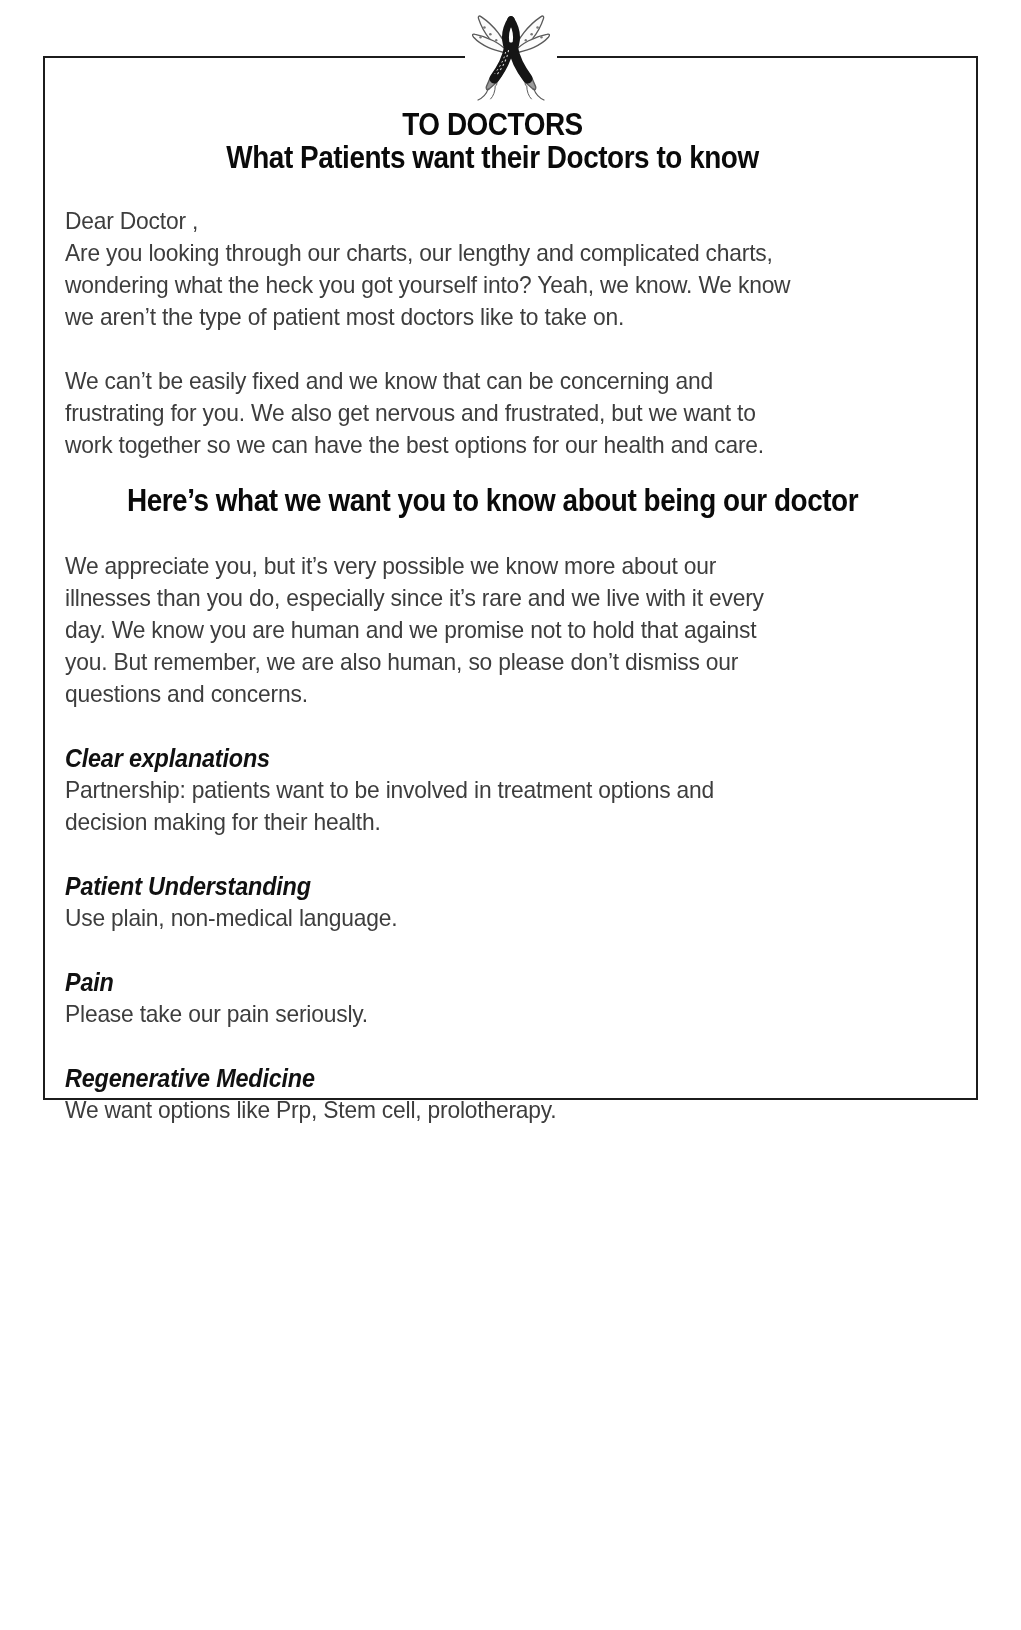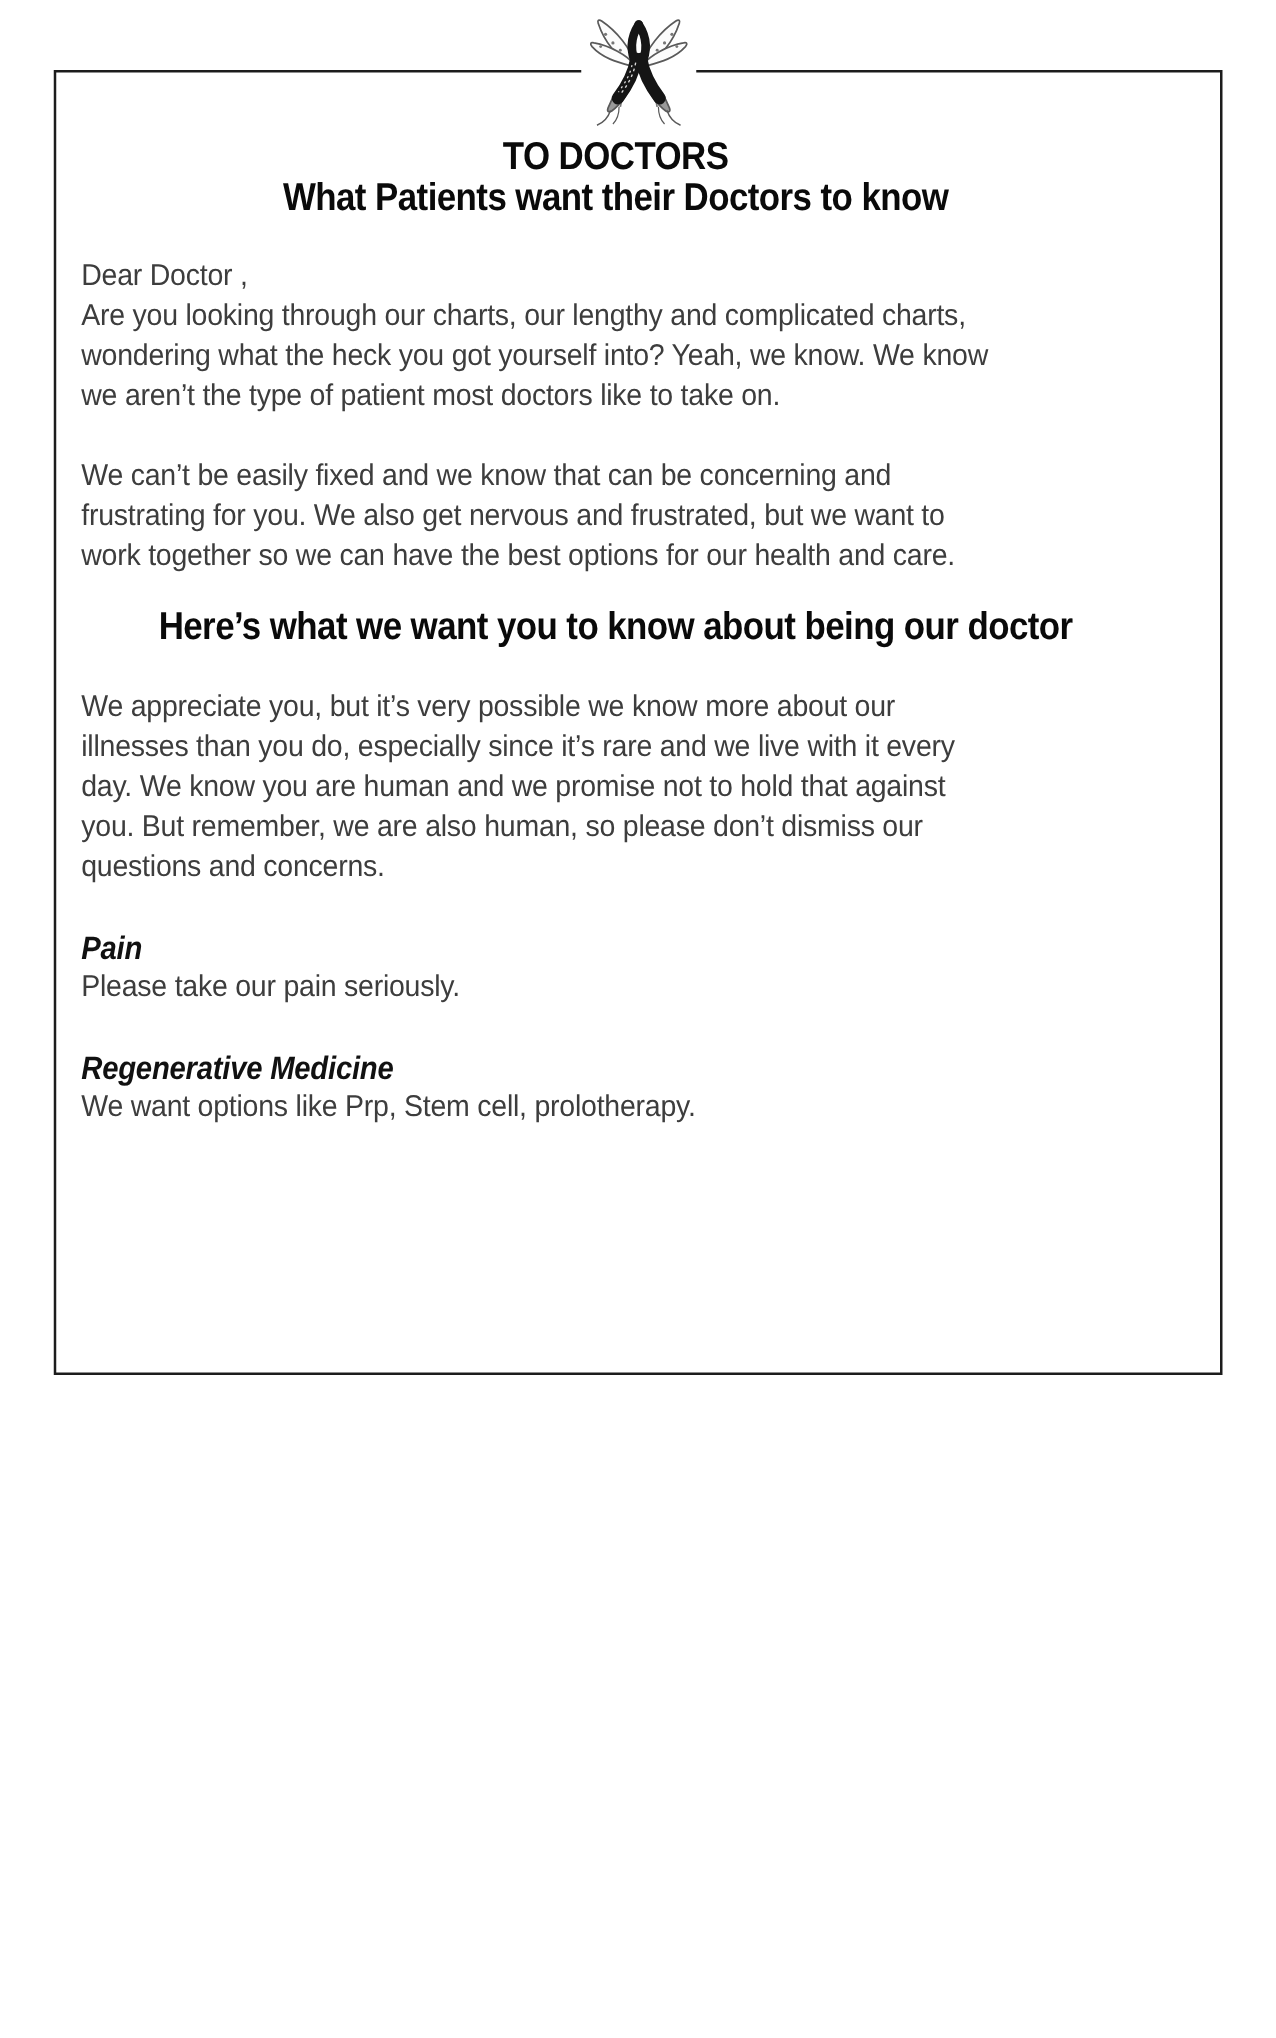--- a/index.html
+++ b/index.html
@@ -110,23 +110,32 @@
 work together so we can have the best options for our health and care.</p>
 
     <h2 class="mid-heading">Here’s what we want you to know about being our doctor</h2>
     <p class="body mid-para">We appreciate you, but it’s very possible we know more about our
 illnesses than you do, especially since it’s rare and we live with it every
 day. We know you are human and we promise not to hold that against
 you. But remember, we are also human, so please don’t dismiss our
 questions and concerns.</p>
 
 
+    <section>
+      <h3 class="topic-heading">Clear explanations</h3>
+      <p class="body topic-body">Partnership: patients want to be involved in treatment options and
+decision making for their health.</p>
+    </section>
 
 
 
+    <section>
+      <h3 class="topic-heading">Patient Understanding</h3>
+      <p class="body topic-body">Use plain, non-medical language.</p>
+    </section>
 
     <section>
       <h3 class="topic-heading">Pain</h3>
       <p class="body topic-body">Please take our pain seriously.</p>
     </section>
 
     <section>
       <h3 class="topic-heading">Regenerative Medicine</h3>
       <p class="body topic-body">We want options like Prp, Stem cell, prolotherapy.</p>
     </section>

